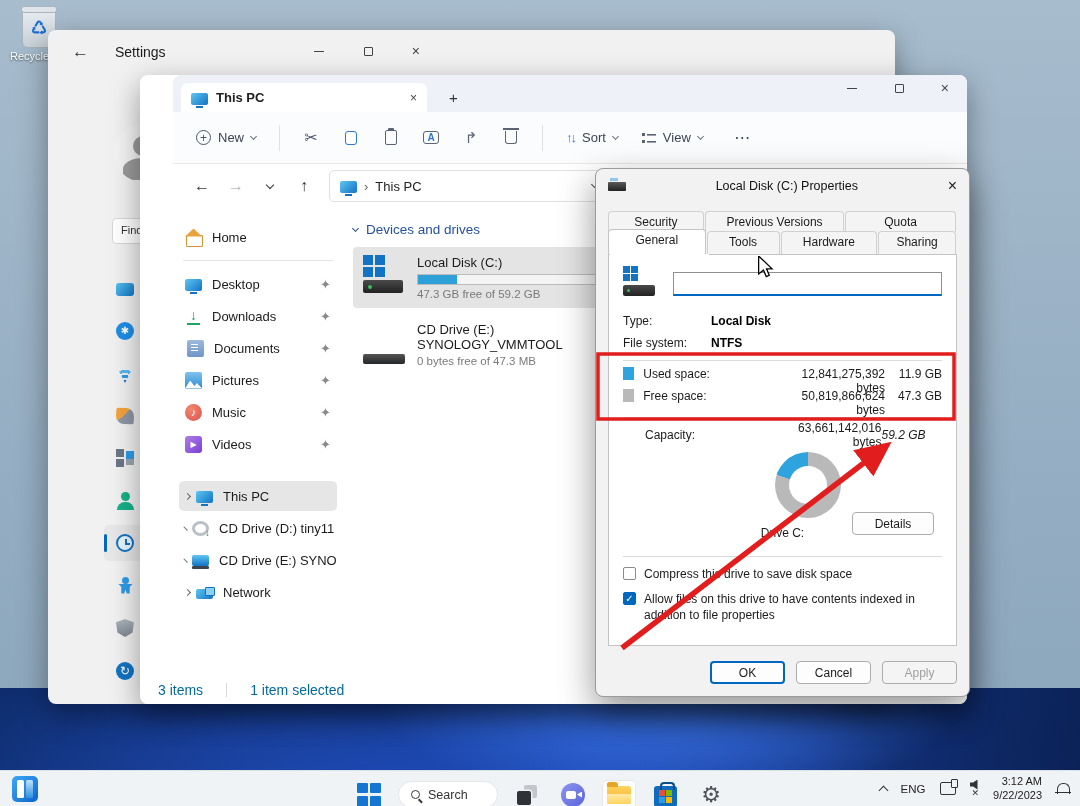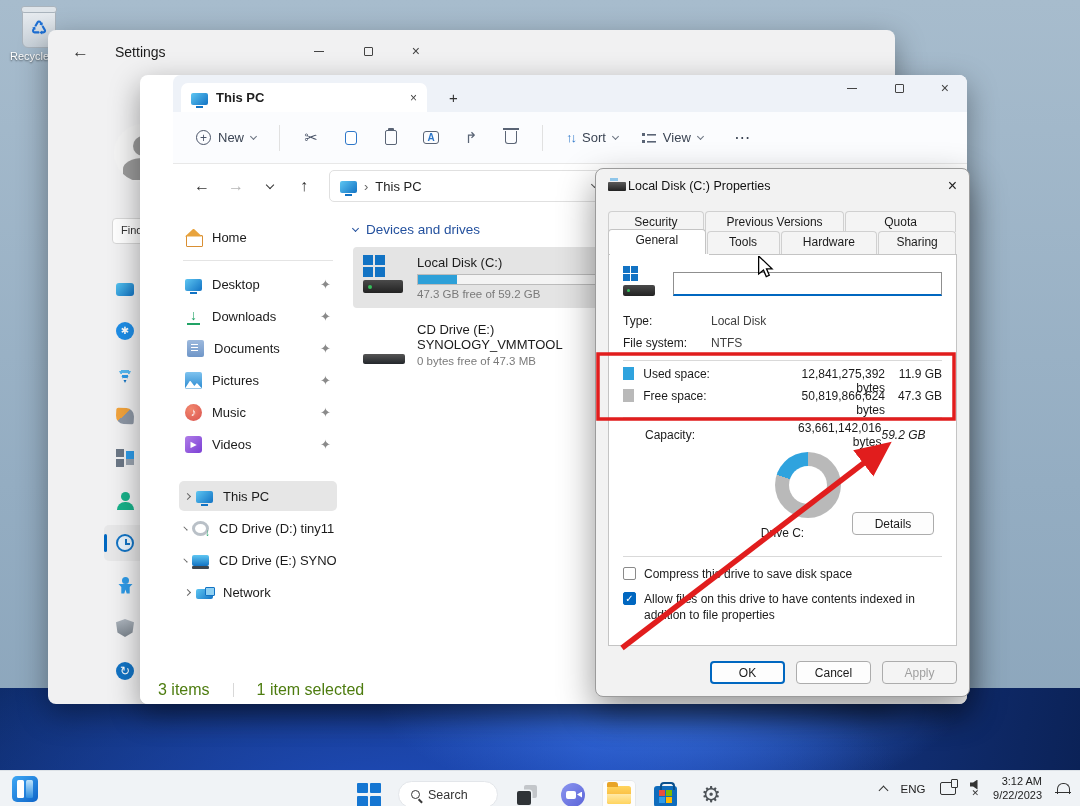--- a/index.html
+++ b/index.html
@@ -161,27 +161,27 @@
   .cd-ic { width:42px; height:44px; position:relative; flex:0 0 42px; }
   .cd-ic .body { position:absolute; left:4px; top:0; width:34px; height:34px; background:linear-gradient(180deg,#49b2e8,#1a7fc4); border-radius:3px;
     background-image:repeating-linear-gradient(180deg,rgba(255,255,255,.25) 0 2px,rgba(0,0,0,0) 2px 8px); }
   .cd-ic .base { position:absolute; left:0; bottom:2px; width:42px; height:10px; background:linear-gradient(180deg,#555,#23272b); border-radius:2px; }
   .tile .tt { font-size:13px; color:#1b1b1b; }
   .tile .sub { font-size:11.5px; color:#7a7a7a; margin-top:3px; }
   .gauge { width:196px; height:11px; border:1px solid #bcbcbc; background:#f4f4f4; margin-top:4px; }
   .gauge i { display:block; height:100%; background:#2da0d8; }
 
   .estatus { position:absolute; left:0; bottom:0; width:100%; height:28px; display:flex; align-items:center; gap:23px;
-    padding:0 18px; font-size:16px; color:#4d7c0f; background:#fff; border-radius:0 0 8px 8px; }
+    padding:0 18px; font-size:14px; color:#0369a1; background:#fff; border-radius:0 0 8px 8px; }
   .estatus .sep { width:1px; height:14px; background:#d8d8d8; }
 
   
   .dlg { position:absolute; left:595px; top:168px; width:375px; height:529px; background:#f2f2f2; z-index:30;
     border:1px solid #9b9b9b; border-radius:8px; box-shadow:0 14px 36px rgba(0,0,0,.42); font-size:12px; }
-  .dlg .dtitle { display:flex; align-items:center; gap:2px; height:34px; padding:0 12px; }
+  .dlg .dtitle { display:flex; align-items:center; gap:10px; height:34px; padding:0 12px;text-align:center; }
   .dlg .dtitle .t { flex:1; font-size:12.5px; color:#111; }
   .mini-drv { width:18px; height:9px; background:linear-gradient(180deg,#5a5a5a,#222); border-radius:1px; position:relative; }
   .mini-drv::before { content:""; position:absolute; left:2px; top:-4px; width:8px; height:3px; background:#8fc6ea; }
   .dlg .dx { font-size:16px; color:#222; }
 
   .tabs { padding:8px 12px 0 12px; }
   .trow { display:flex; }
   .dtab { border:1px solid #d0d0d0; border-bottom:none; border-radius:4px 4px 0 0; background:#f4f4f4;
     text-align:center; padding:3px 0 4px; color:#1b1b1b; }
   .trow1 .dtab { height:21px; margin-right:1px; }
@@ -196,21 +196,21 @@
   .vrow { display:flex; align-items:flex-end; gap:16px; margin-bottom:14px; }
   .big-drv { width:34px; height:30px; position:relative; }
   .big-drv .wg { position:absolute; left:0; top:0; width:15px; height:15px; display:grid; grid-template:1fr 1fr/1fr 1fr; gap:1.5px; }
   .big-drv .wg i { background:#1273c4; }
   .big-drv .bar2 { position:absolute; left:0; bottom:0; width:32px; height:11px; background:linear-gradient(180deg,#4a4a4a,#222); border-radius:2px; }
   .big-drv .bar2::before { content:""; position:absolute; left:4px; top:4px; width:3px; height:3px; border-radius:50%; background:#35c05a; }
   .vinput { flex:1; height:24px; border:1px solid #8f8f8f; border-bottom:2px solid #0067c0; background:#fff; font:inherit; padding:0 6px; }
 
   .frow { display:flex; height:22px; align-items:center; }
   .frow .lab { width:88px; color:#1b1b1b; }
-  .frow .val { color:#404040; }
+  .frow .val { color:#000000;font-weight:bold; }
   .hr { height:1px; background:#d9d9d9; margin:6px 0; }
   .srow { display:flex; align-items:flex-start; height:22px; }
   .swatch { width:13px; height:13px; margin-right:9px; }
   .srow .lab { width:150px; }
   .srow .bytes { width:130px; text-align:right; }
   .srow .gb { width:66px; text-align:right; }
   .caprow { display:flex; align-items:center; height:22px; margin-top:2px; }
   .caprow .lab { width:172px; padding-left:22px; }
   .caprow .bytes { width:108px; text-align:right; }
   .caprow .gb { width:66px; text-align:left;font-style:italic; }

